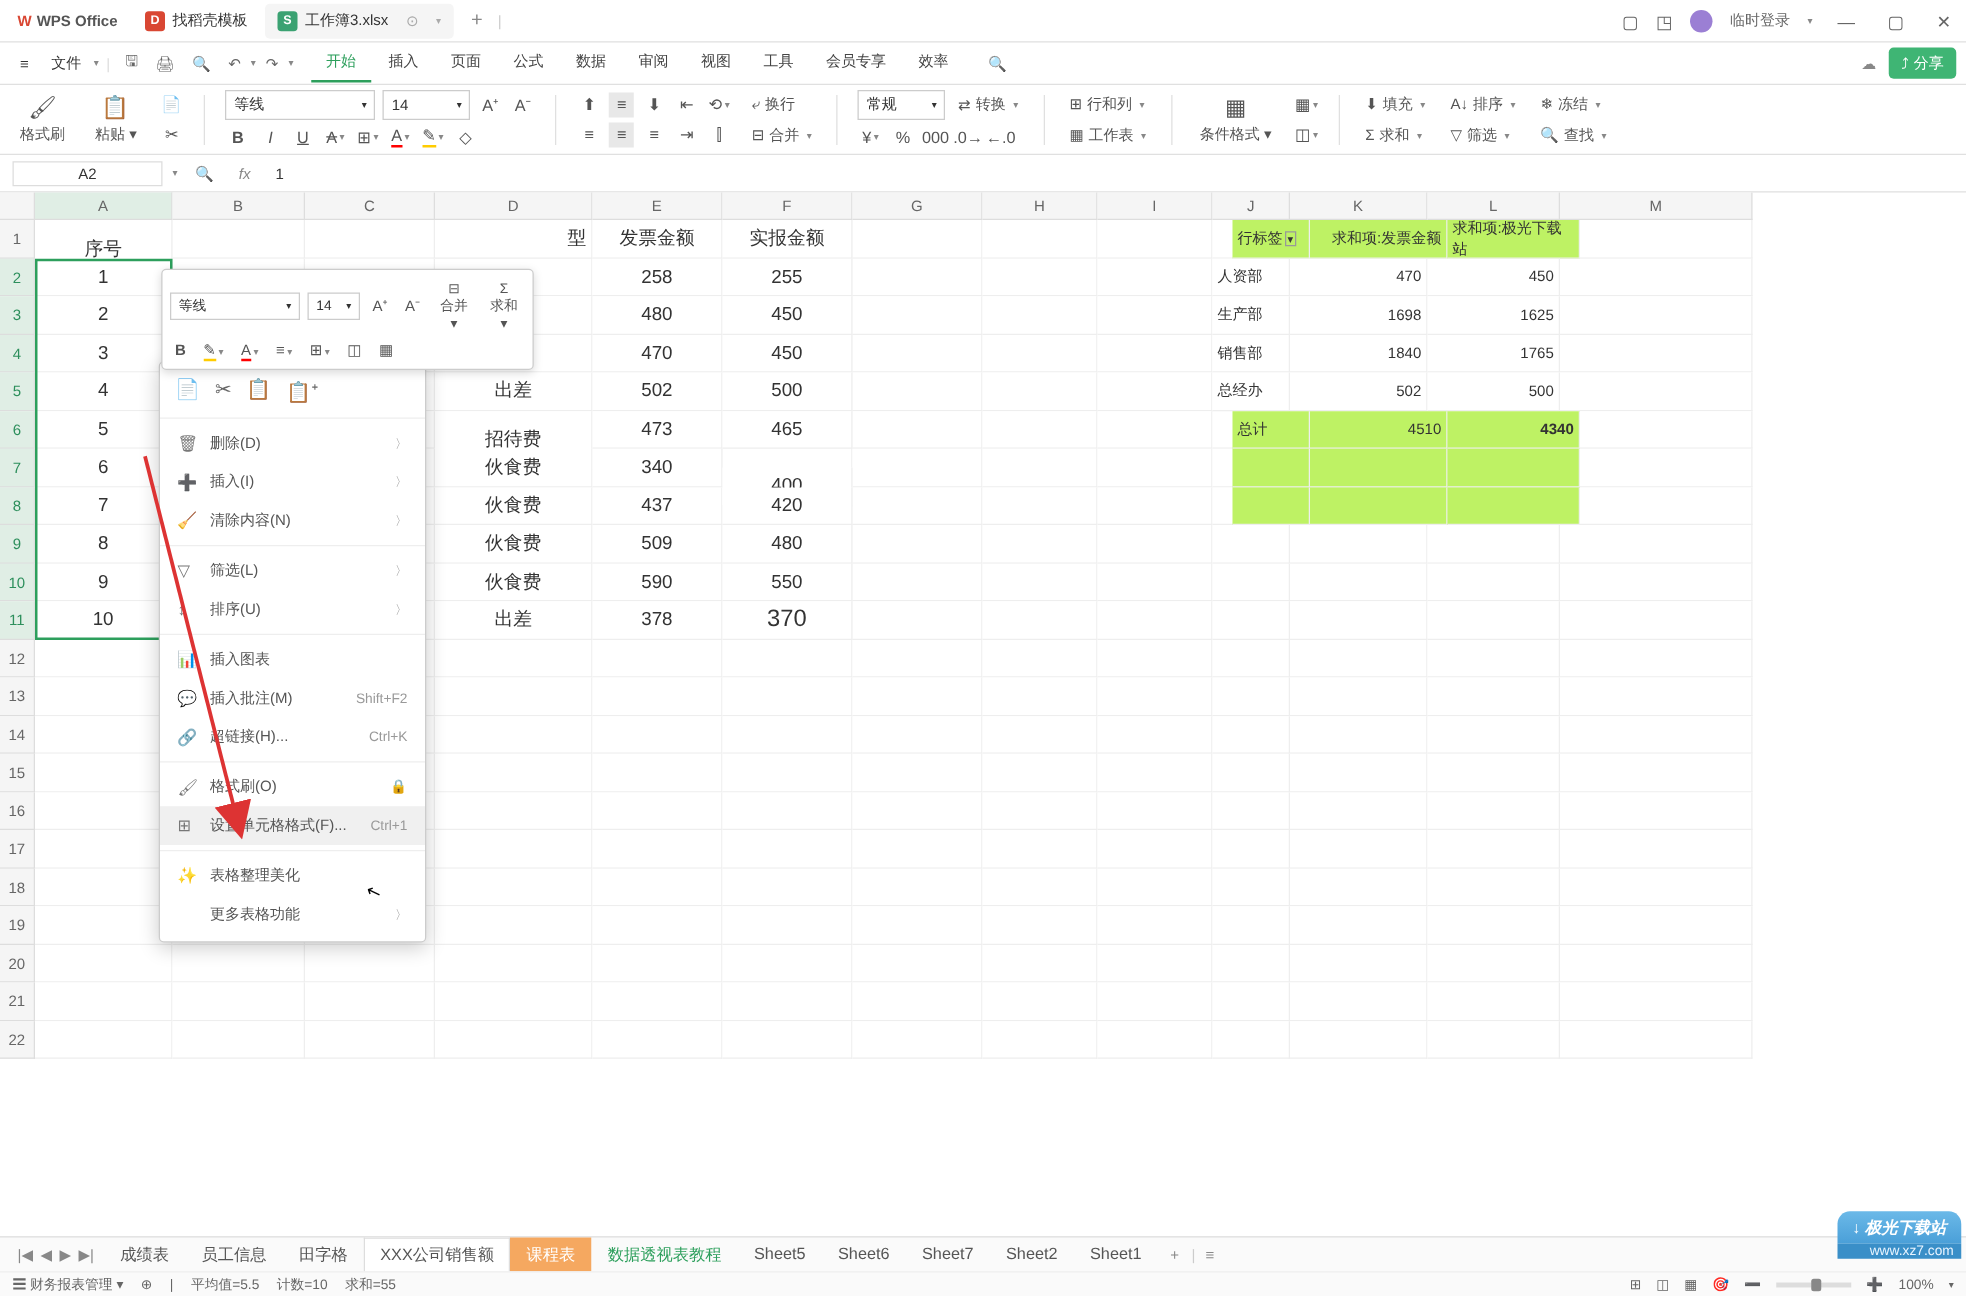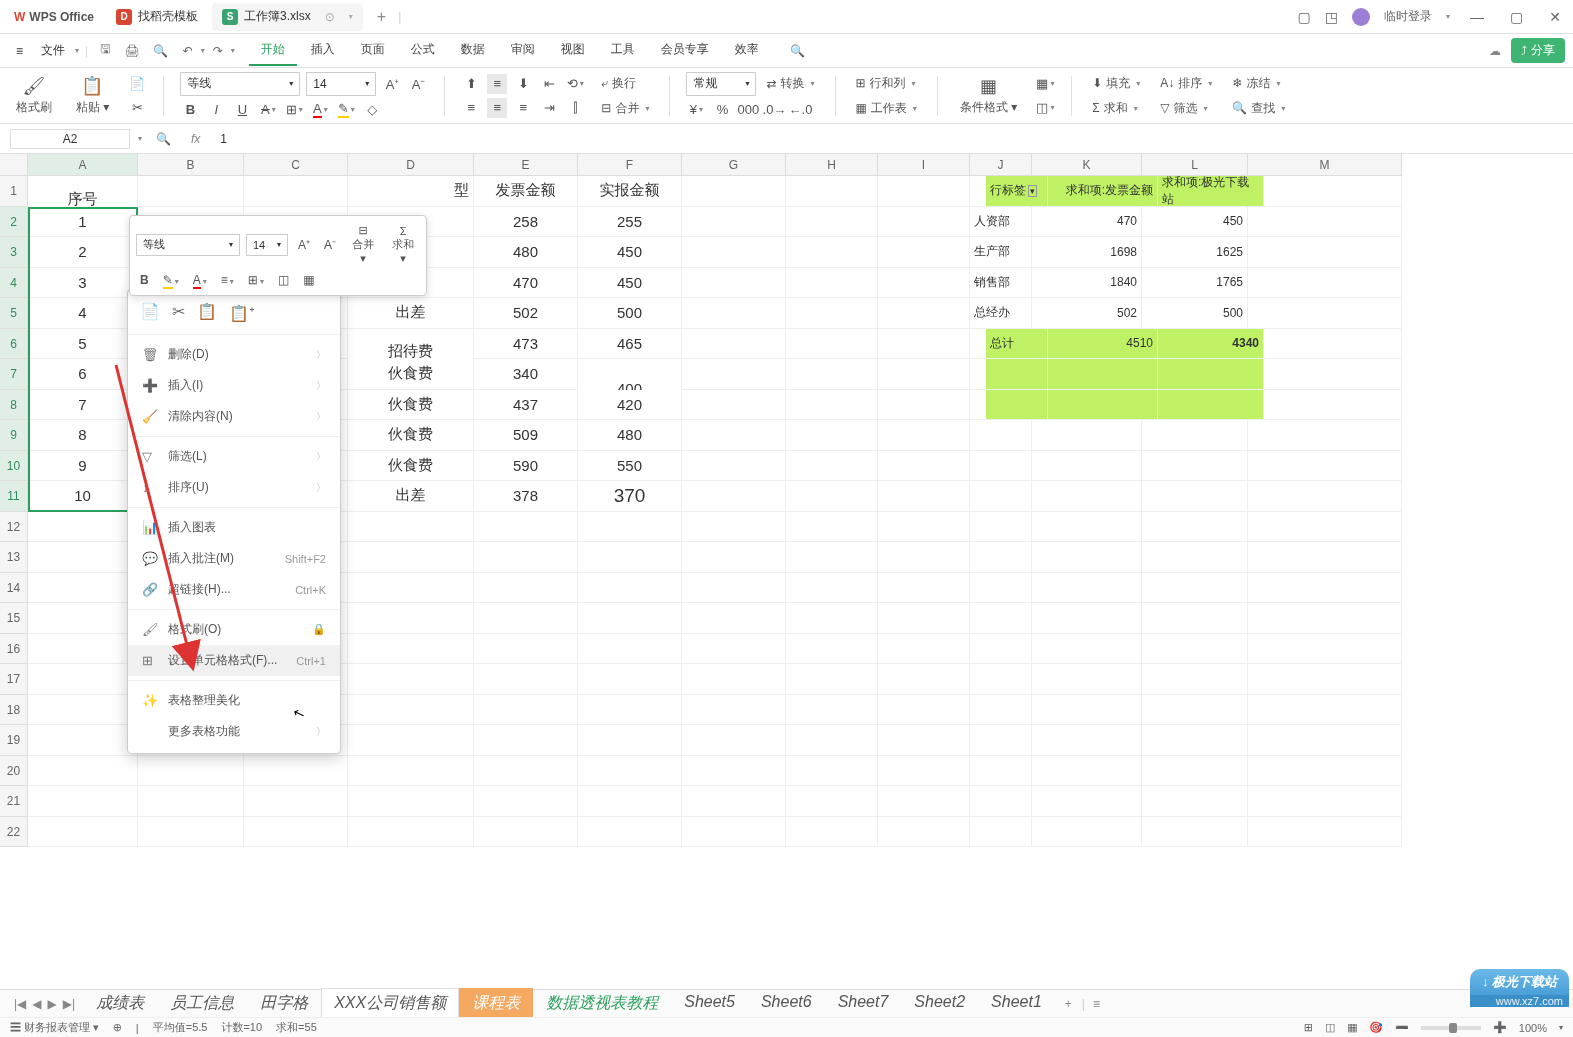--- a/index.html
+++ b/index.html
@@ -81,21 +81,21 @@
 .ctx-item .shortcut { margin-left: auto; color: #999; font-size: 11px; }
 .ctx-item .arrow { margin-left: auto; color: #999; font-size: 10px; }
 .ctx-sep { height: 1px; background: #eee; margin: 4px 0; }
 
 
 .red-arrow { position: absolute; pointer-events: none; z-index: 101; }
 
 
 .sheet-bar { position: absolute; bottom: 20px; left: 0; right: 0; height: 28px; display: flex; align-items: center; border-top: 1px solid #ddd; background: #fafafa; padding: 0 8px; gap: 2px; }
 .sheet-nav { display: flex; gap: 6px; color: #888; padding: 0 6px; }
-.sheet-tab { padding: 4px 12px; border: 1px solid transparent; color: #555; font-size: 16px; font-style: italic; }
+.sheet-tab { padding: 4px 12px; border: 1px solid transparent; color: #555; font-size: 13px; }
 .sheet-tab.active { background: #fff; border: 1px solid #ddd; border-bottom-color: #fff; }
 .sheet-tab.orange { background: #f5a860; color: #fff; }
 .sheet-tab.green-t { color: #2d9f5c; }
 
 
 .status-bar { position: absolute; bottom: 0; left: 0; right: 0; height: 20px; display: flex; align-items: center; padding: 0 10px; font-size: 11px; color: #666; background: #fafafa; border-top: 1px solid #eee; gap: 14px; }
 .status-right { margin-left: auto; display: flex; align-items: center; gap: 12px; }
 
 
 .watermark { position: absolute; right: 4px; bottom: 30px; z-index: 200; }

